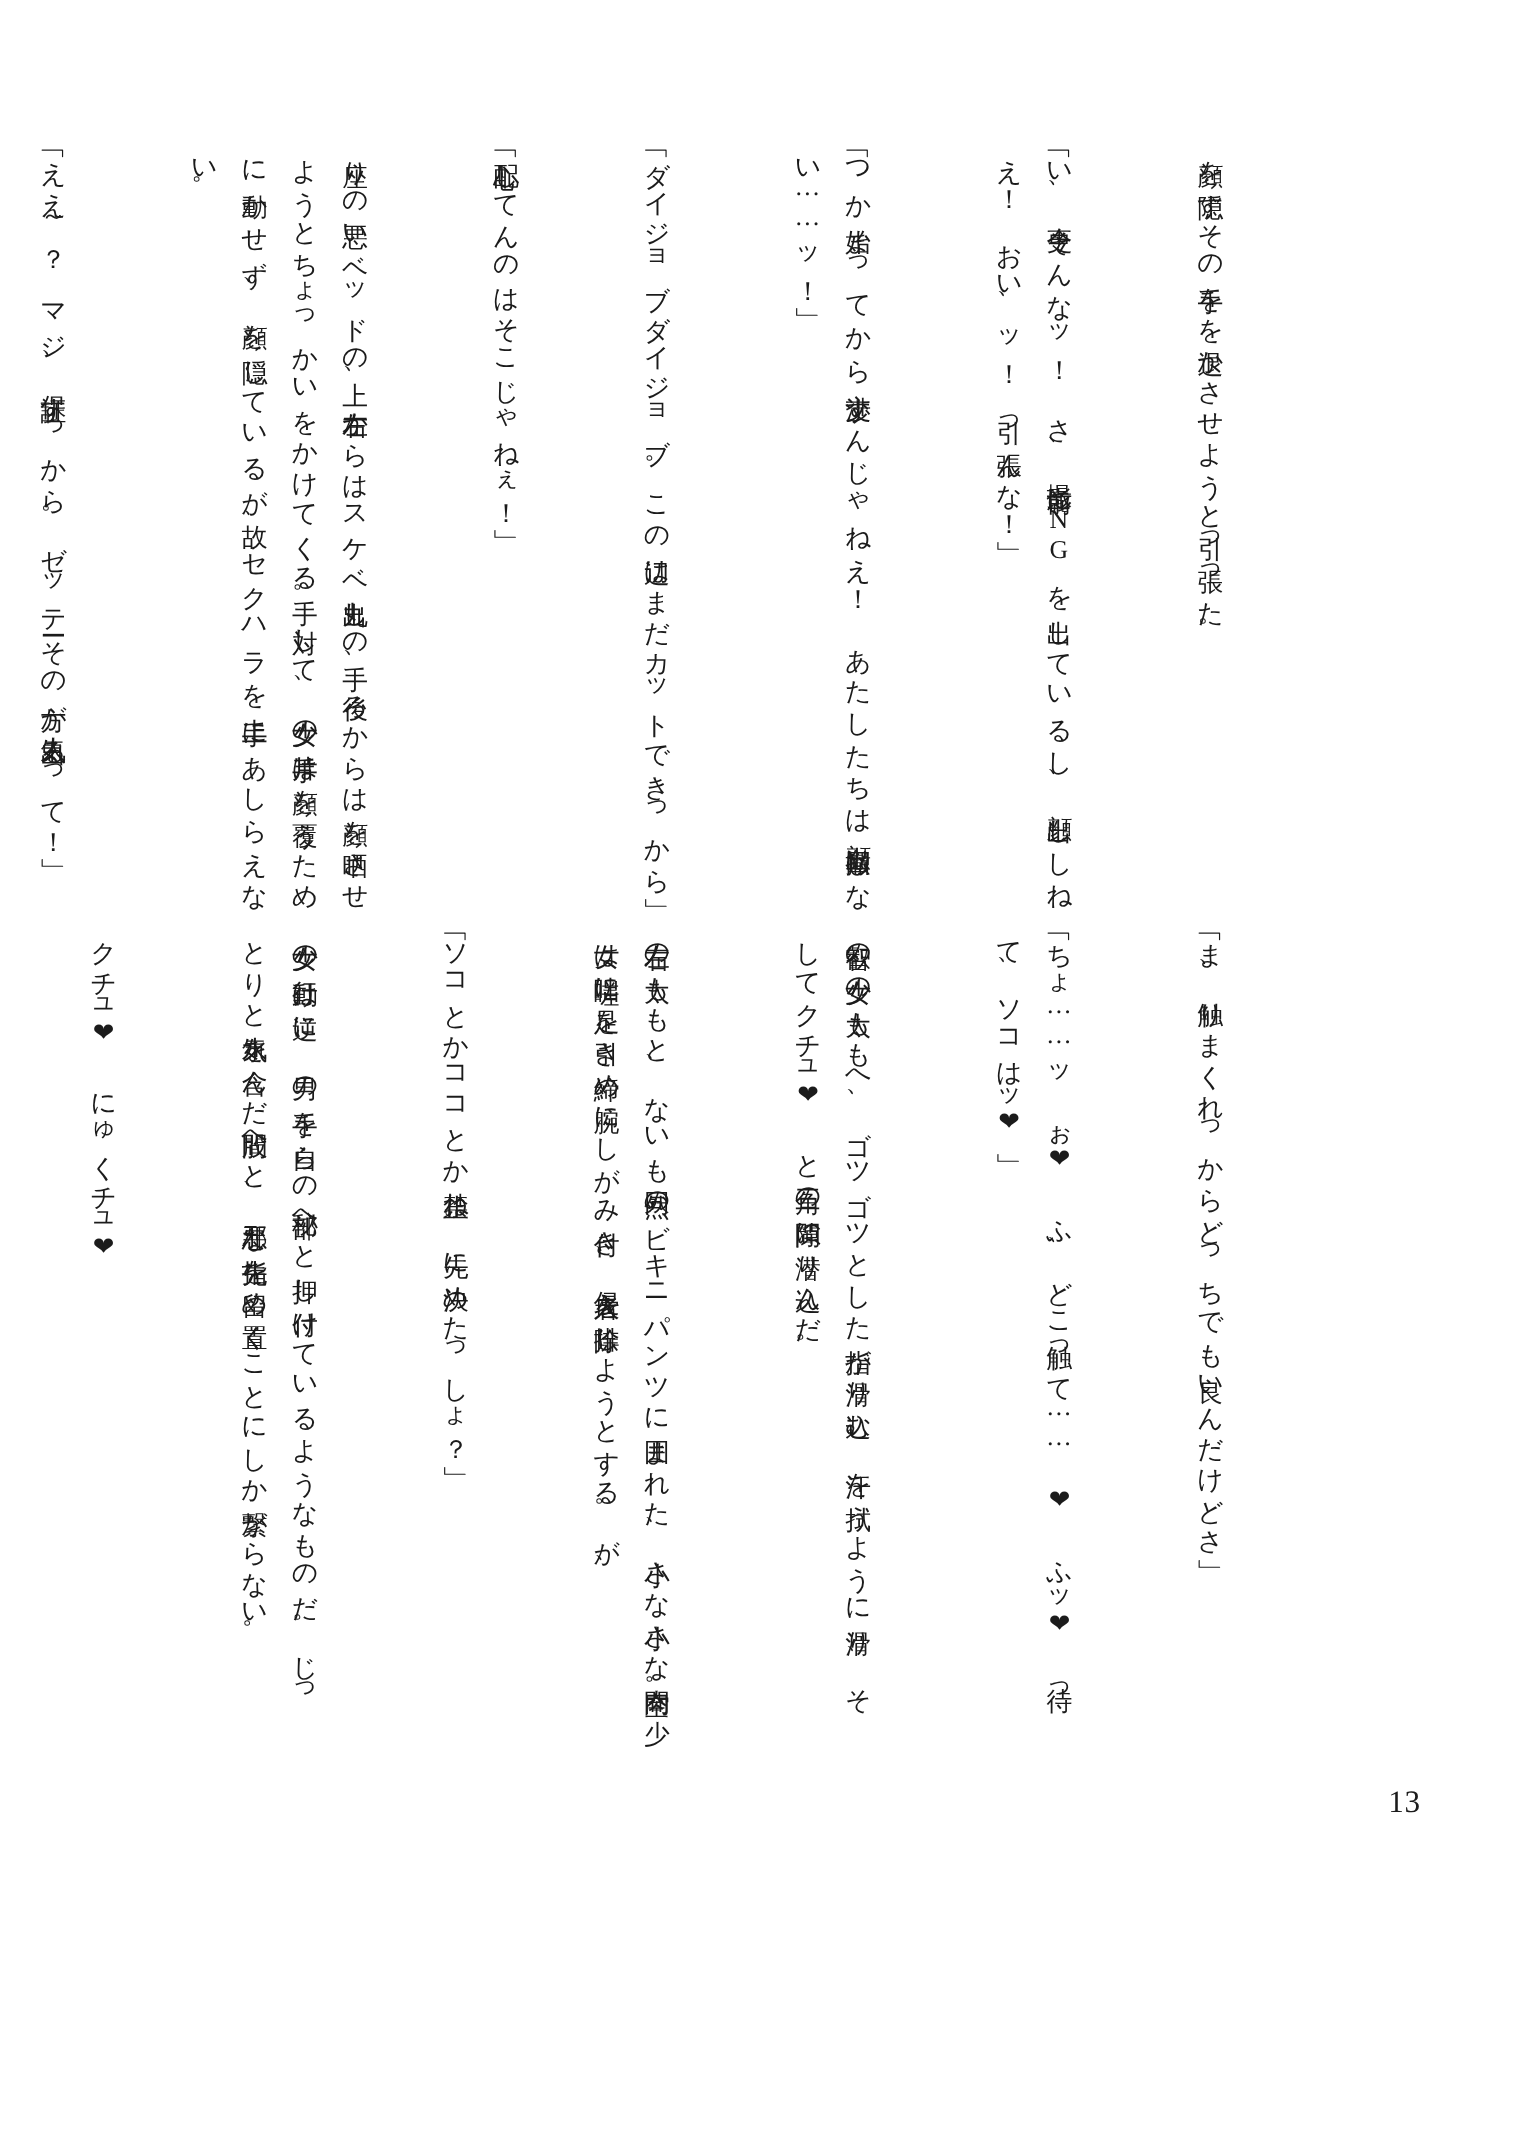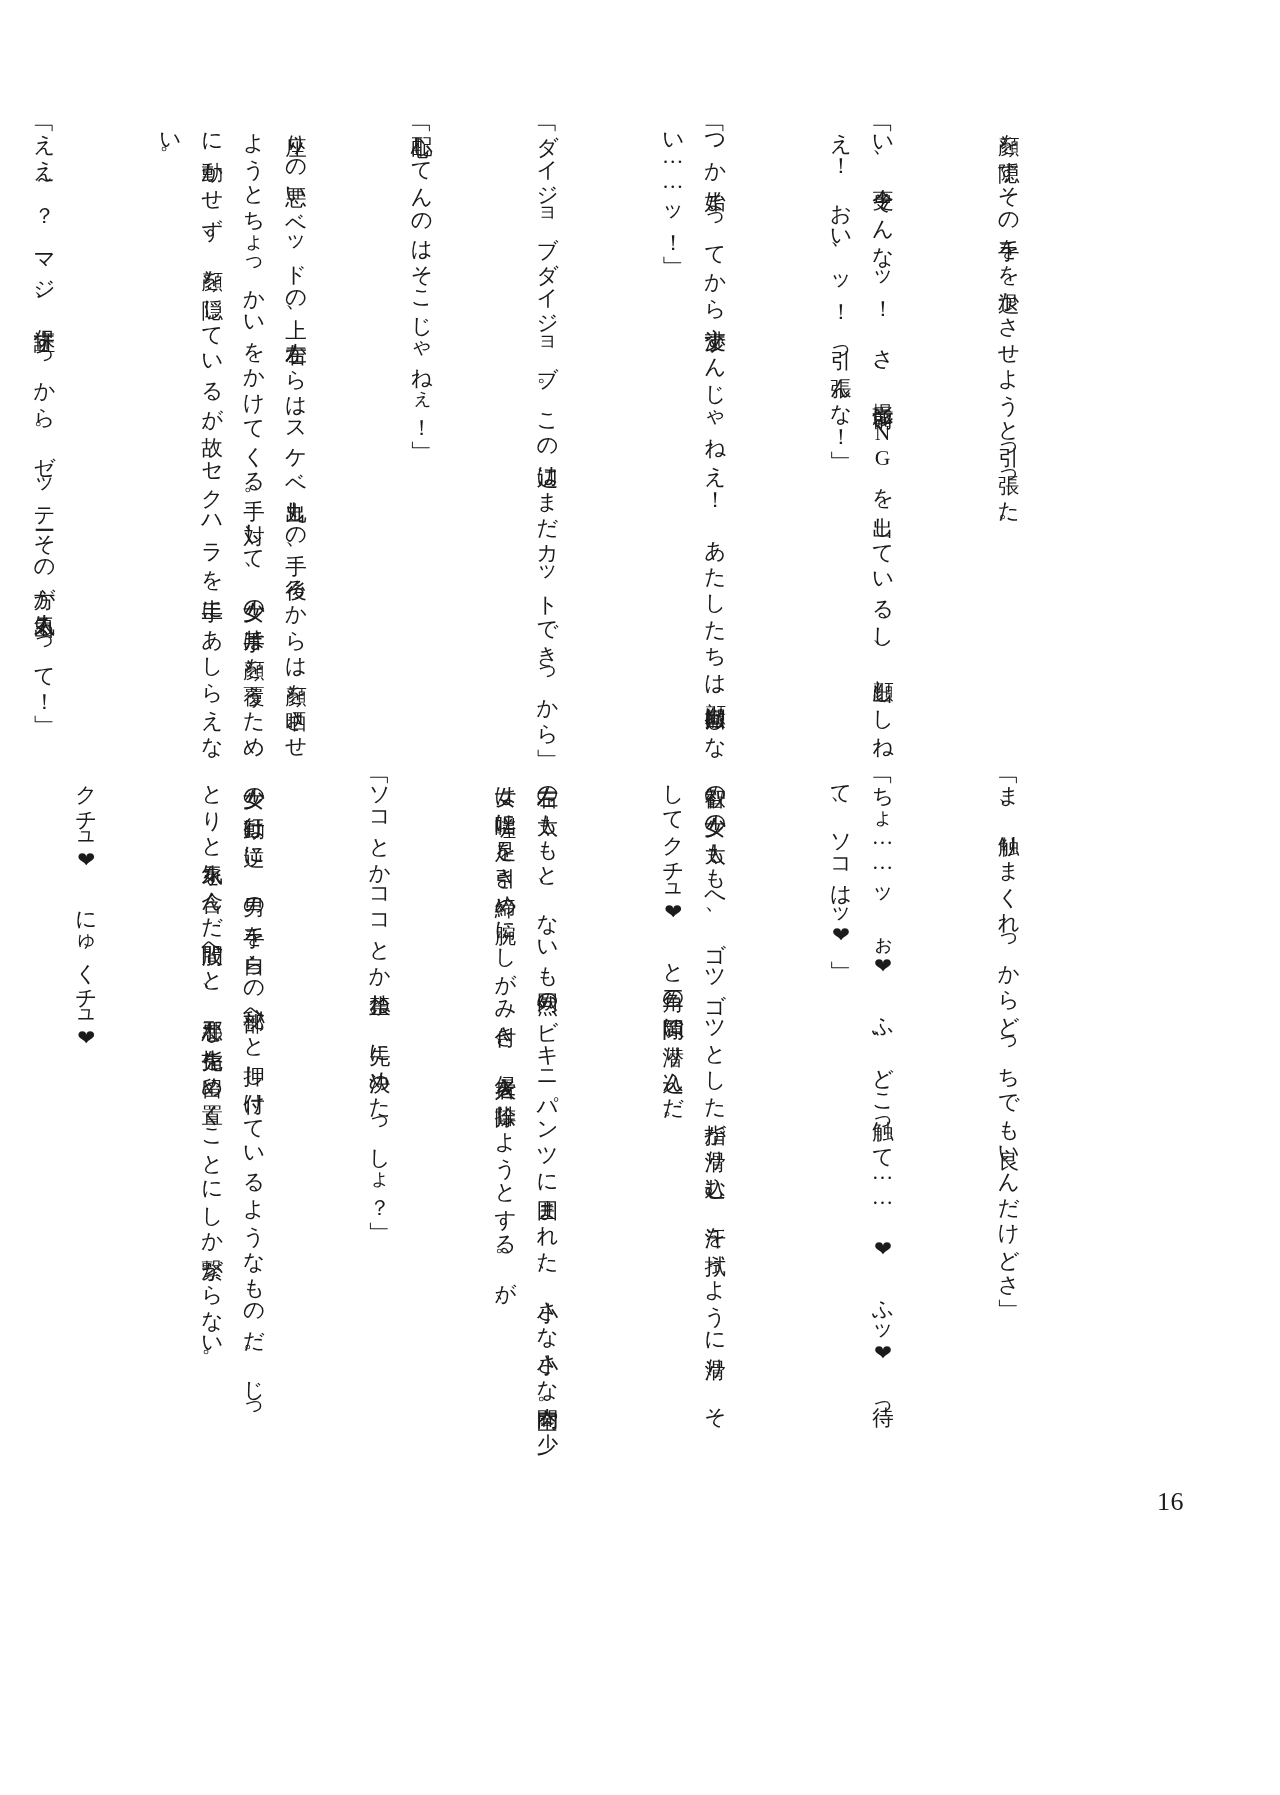--- a/index.html
+++ b/index.html
@@ -92,15 +92,15 @@
     <span class="para">「ソコとかココとか禁止ね。先に決めたっしょ？」</span>
     <span class="para">少女の行動は逆に、男の手を自らの秘部へと押し付けているようなものだ。じっとりと水気を含んだ股間へと、邪悪な指先を留め置くことにしか繋がらない。</span>
     <span class="para">クチュ❤　にゅくチュ❤</span>
     
     
     
     
     
   </div>
 
-  <div id="folio">16</div>
+  <div id="folio">13</div>
 
 </div>
 
 </body></html>

